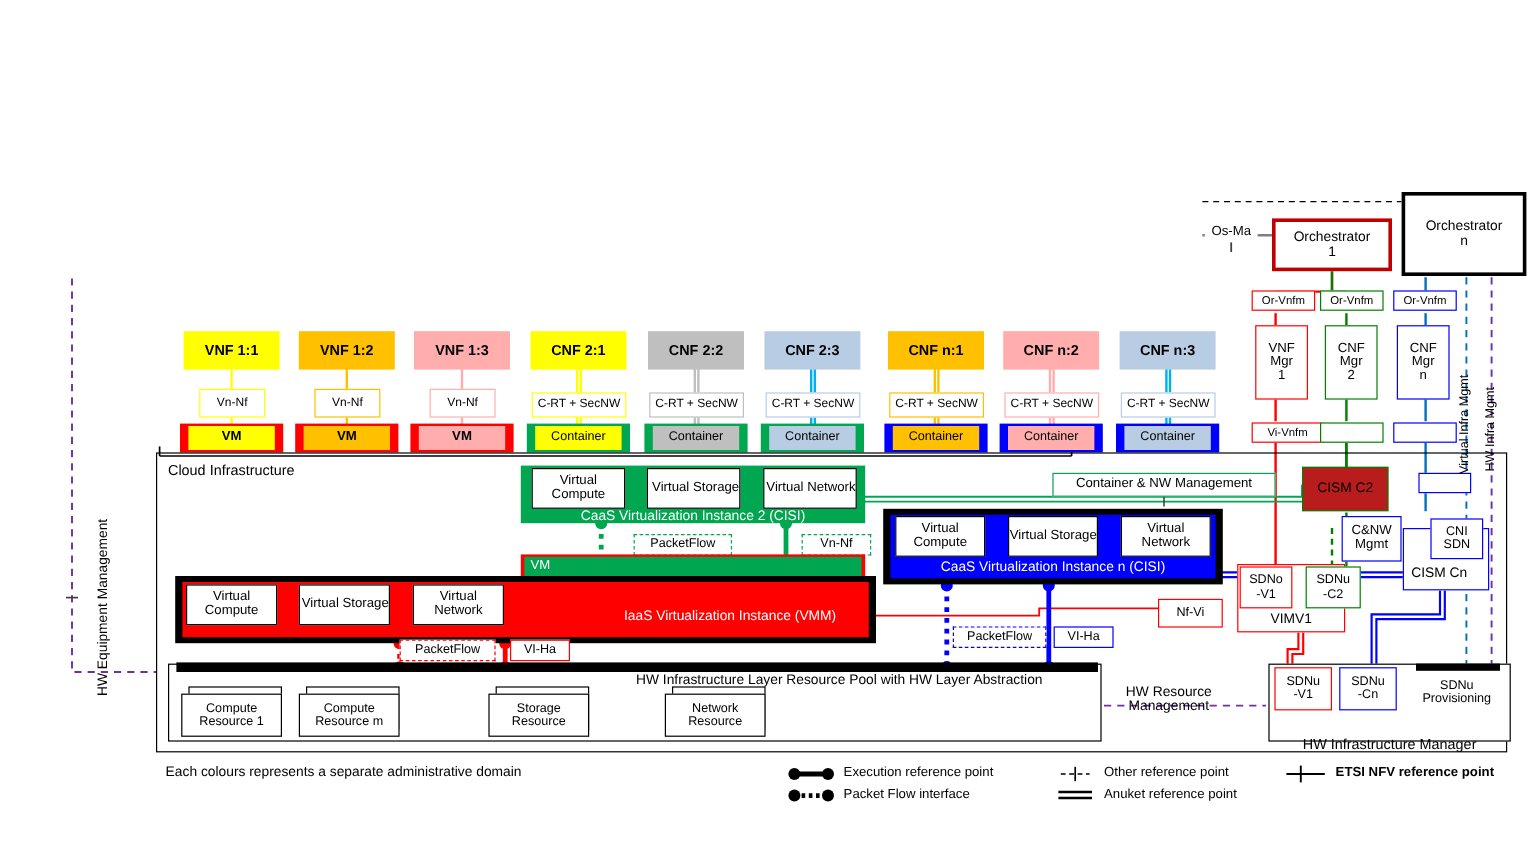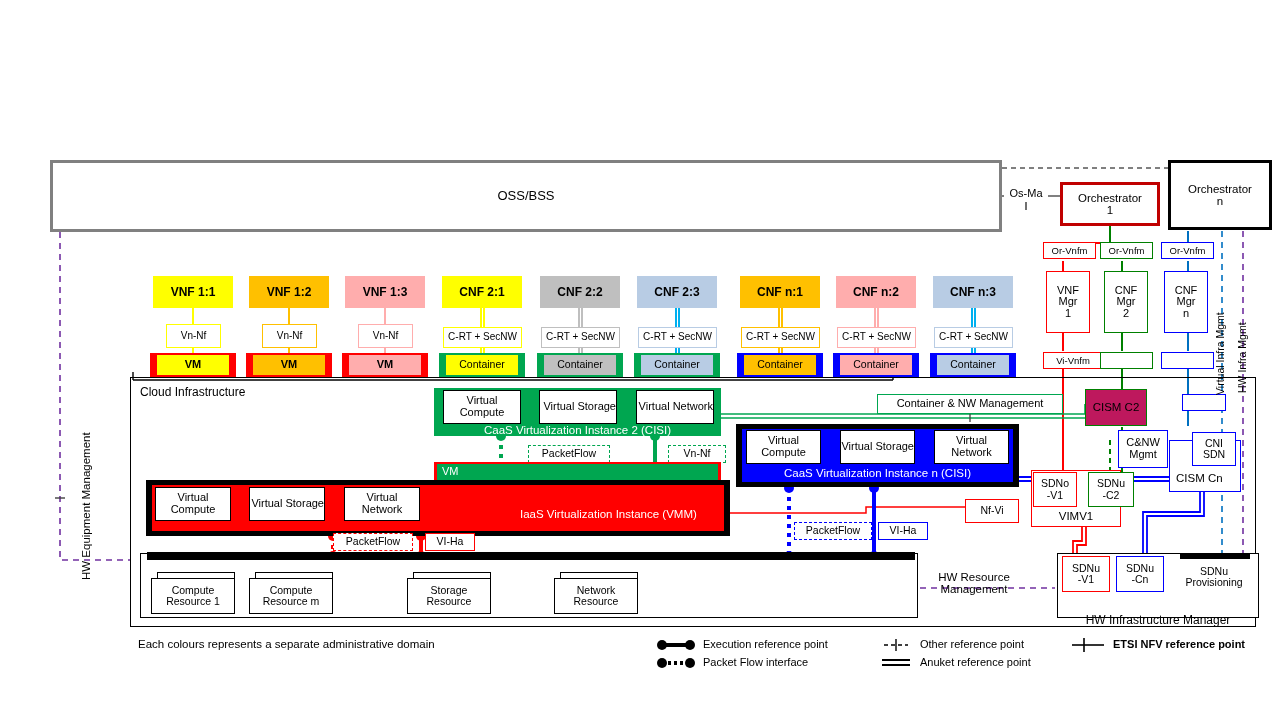--- a/index.html
+++ b/index.html
@@ -123,23 +123,20 @@
 
     <line x1="133" y1="380" x2="893" y2="380" stroke="#000" stroke-width="1.4"></line>
     <line x1="893" y1="380" x2="893" y2="372" stroke="#000" stroke-width="1.4"></line>
     <line x1="133" y1="380" x2="133" y2="372" stroke="#000" stroke-width="1.4"></line>
 
     <line x1="60" y1="232" x2="60" y2="232" stroke="#7030a0"></line>
 
     <line x1="1110" y1="440" x2="1110" y2="478" stroke="#008000" stroke-width="2" stroke-dasharray="5,4"></line>
   </svg>
 
-  <div class="abs ctr" style="left:50px;top:160px;width:952px;height:72px;border:3px solid #808080;background:#fff;">
-    <span style="font-size:13px;">OSS/BSS</span>
-  </div>
   <div class="abs lbl ctr" style="left:1004px;top:186px;width:44px;height:16px;">
       <span>Os-Ma</span>
     </div>
 
   <div class="abs ctr" style="left:1060px;top:182px;width:100px;height:44px;border:3px solid #c00000;background:#fff;flex-direction:column;">
     <span style="font-size:11.5px;">Orchestrator</span>
     <span style="font-size:11.5px;">1</span>
   </div>
   <div class="abs ctr" style="left:1168px;top:160px;width:104px;height:70px;border:3px solid #000;background:#fff;flex-direction:column;">
     <span style="font-size:11.5px;">Orchestrator</span>
@@ -349,20 +346,21 @@
 
   <div class="abs ctr" style="left:333px;top:533px;width:80px;height:18px;border:1.4px dashed #ff0000;background:#fff;font-size:10.5px;">
     <span>PacketFlow</span>
     </div>
   <div class="abs ctr" style="left:425px;top:533px;width:50px;height:18px;border:1.4px solid #ff0000;background:#fff;font-size:10.5px;">
     <span>VI-Ha</span>
     </div>
 
   <div class="abs" style="left:140px;top:553px;width:778px;height:65px;border:1.5px solid #000;background:#fff;"></div>
   <div class="abs" style="left:147px;top:552px;width:768px;height:8px;background:#000;"></div>
+  <div class="abs" style="left:530px;top:561px;font-size:11.5px;color:#000;"><span>HW Infrastructure Layer Resource Pool with HW Layer Abstraction</span></div>
 
   <div class="abs" style="left:157px;top:572px;width:78px;height:36px;border:1px solid #000;background:#fff;"></div>
   <div class="abs ctr" style="left:151px;top:578px;width:84px;height:36px;border:1px solid #000;background:#fff;flex-direction:column;font-size:10.5px;">
     <span>Compute</span>
       <span>Resource 1</span>
     </div>
 
   <div class="abs" style="left:255px;top:572px;width:78px;height:36px;border:1px solid #000;background:#fff;"></div>
   <div class="abs ctr" style="left:249px;top:578px;width:84px;height:36px;border:1px solid #000;background:#fff;flex-direction:column;font-size:10.5px;">
     <span>Compute</span>
@@ -378,21 +376,21 @@
   <div class="abs" style="left:560px;top:572px;width:78px;height:36px;border:1px solid #000;background:#fff;"></div>
   <div class="abs ctr" style="left:554px;top:578px;width:84px;height:36px;border:1px solid #000;background:#fff;flex-direction:column;font-size:10.5px;">
     <span>Network</span>
       <span>Resource</span>
     </div>
 
   <div class="abs ctr" style="left:877px;top:394px;width:186px;height:20px;border:1.4px solid #00a650;background:#fff;font-size:11px;">
     <span>Container &amp; NW Management</span>
     </div>
 
-  <div class="abs ctr" style="left:1085px;top:389px;width:62px;height:37px;border:1.6px solid #008000;background:#be185d;font-size:11.5px;">
+  <div class="abs ctr" style="left:1085px;top:389px;width:72px;height:37px;border:1.6px solid #008000;background:#b91c1c;font-size:11.5px;">
     <span>CISM C2</span>
     </div>
 
   <div class="abs ctr" style="left:1118px;top:430px;width:50px;height:38px;border:1.6px solid #0000ff;background:#fff;flex-direction:column;font-size:11px;">
     <span>C&amp;NW</span>
       <span>Mgmt</span>
     </div>
 
   <div class="abs" style="left:1169px;top:440px;width:72px;height:52px;border:1.6px solid #0000ff;background:#fff;"></div>
   <div class="abs ctr" style="left:1192px;top:432px;width:44px;height:34px;border:1.6px solid #0000ff;background:#fff;flex-direction:column;font-size:10.5px;">

